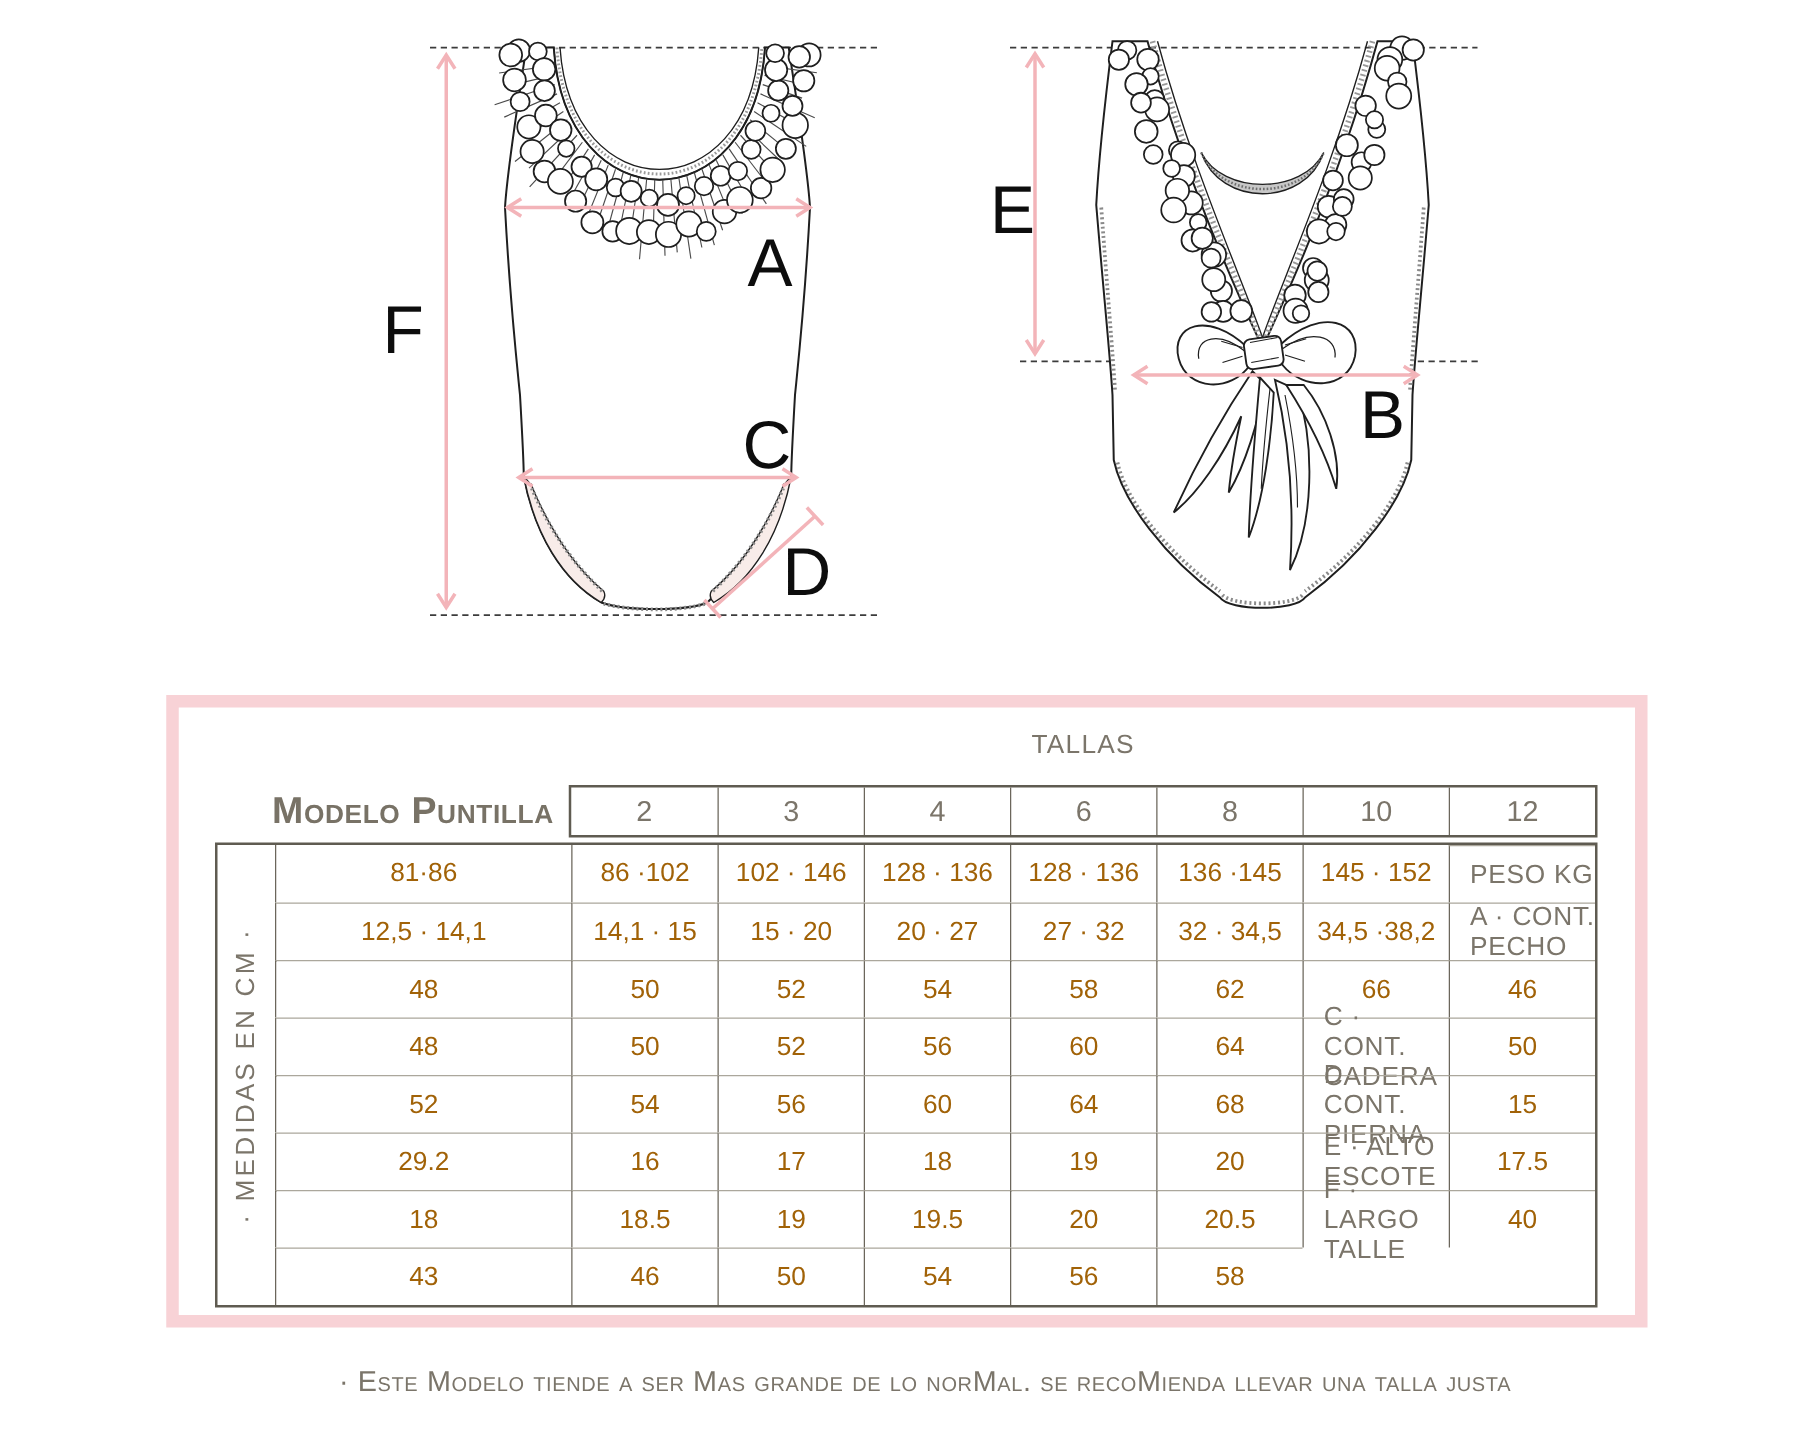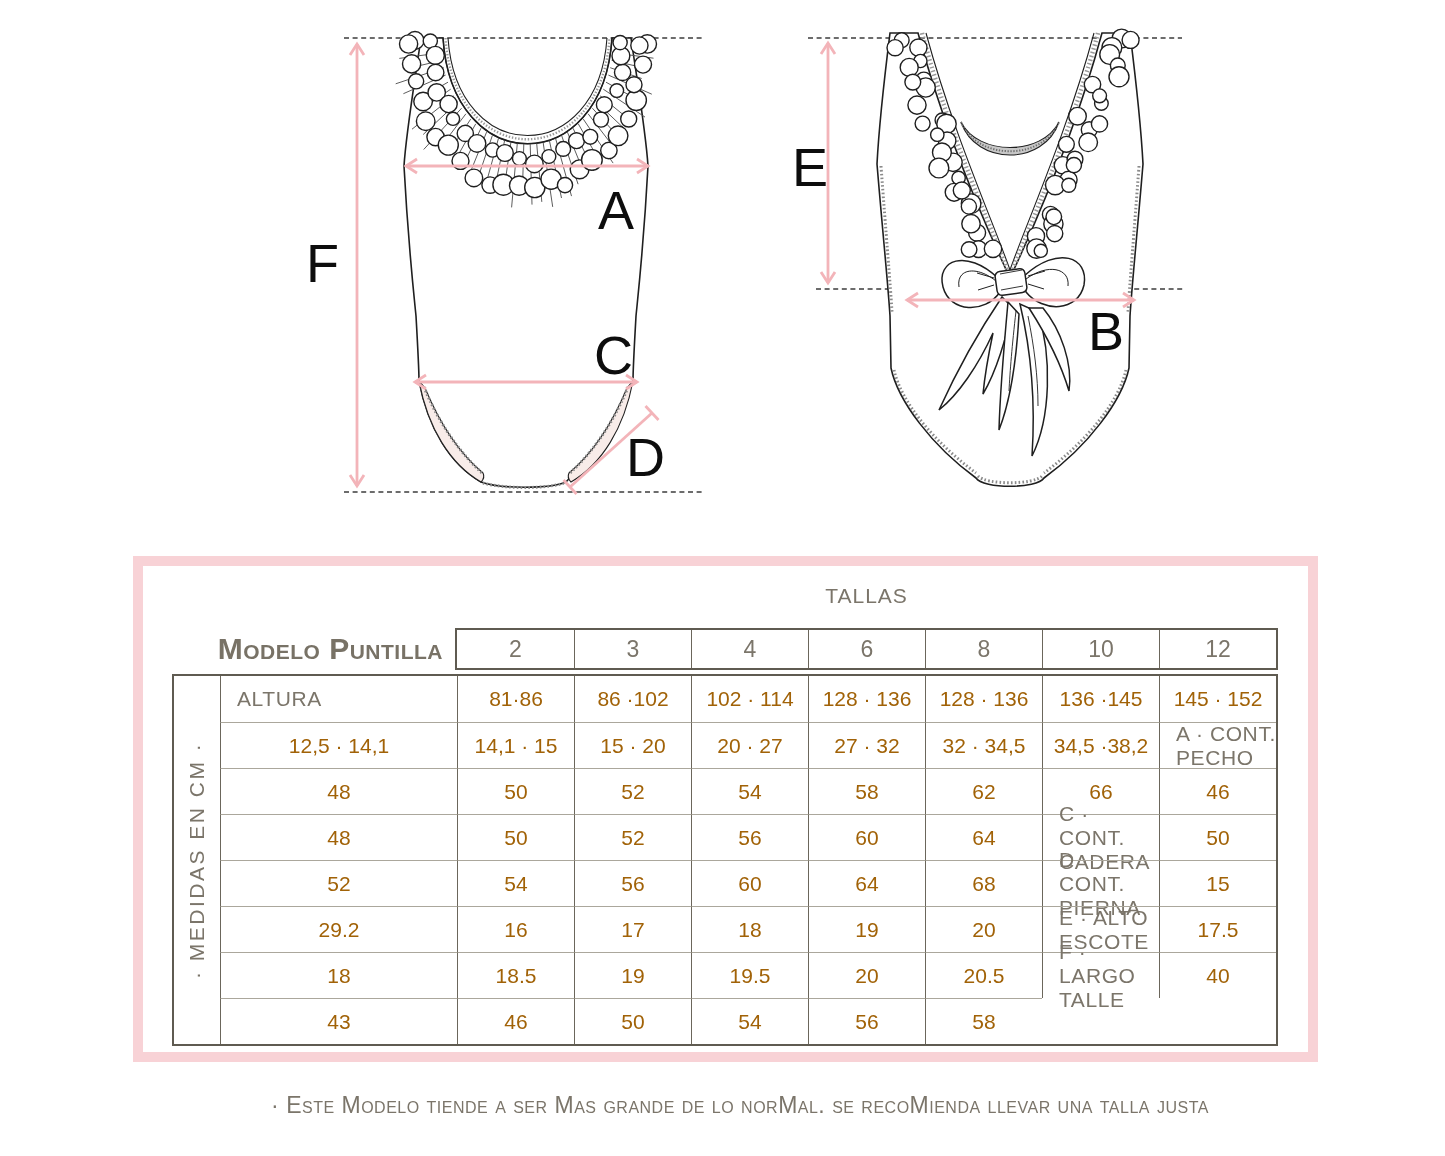--- a/index.html
+++ b/index.html
@@ -359,28 +359,28 @@
       <div class="sz">2</div>
       <div class="sz">3</div>
       <div class="sz">4</div>
       <div class="sz">6</div>
       <div class="sz">8</div>
       <div class="sz">10</div>
       <div class="sz">12</div>
     </div>
   <div class="body-table" id="body-table">
     <div class="rot">· MEDIDAS EN CM ·</div>
-  <div class="bl">ALTURA</div>
       <div class="bv">81·86</div>
       <div class="bv">86 ·102</div>
-      <div class="bv">102 · 114</div>
+      <div class="bv">102 · 146</div>
       <div class="bv">128 · 136</div>
       <div class="bv">128 · 136</div>
       <div class="bv">136 ·145</div>
       <div class="bv">145 · 152</div>
+      <div class="bl bt">PESO KG</div>
       <div class="bv bt">12,5 · 14,1</div>
       <div class="bv bt">14,1 · 15</div>
       <div class="bv bt">15 · 20</div>
       <div class="bv bt">20 · 27</div>
       <div class="bv bt">27 · 32</div>
       <div class="bv bt">32 · 34,5</div>
       <div class="bv bt">34,5 ·38,2</div>
       <div class="bl bt">A · CONT. PECHO</div>
       <div class="bv bt">48</div>
       <div class="bv bt">50</div>

